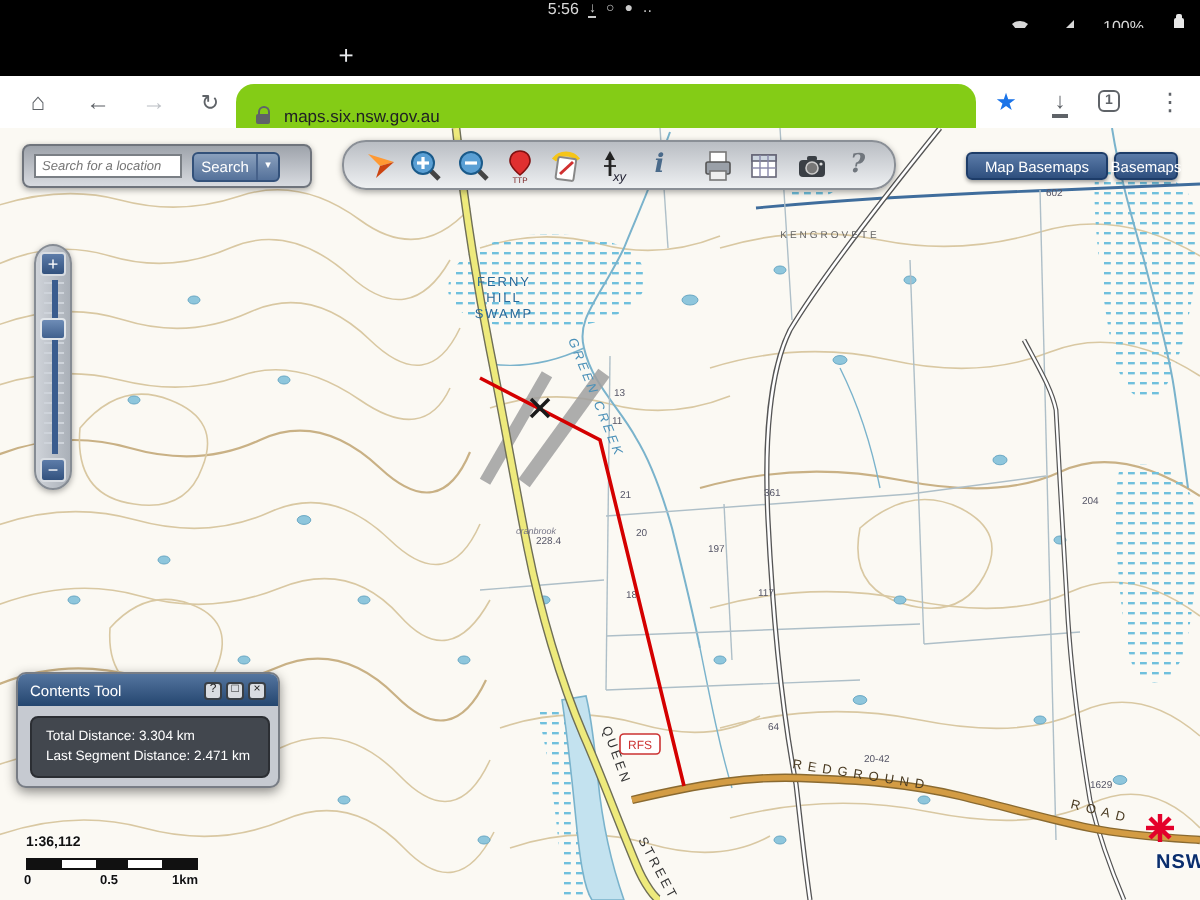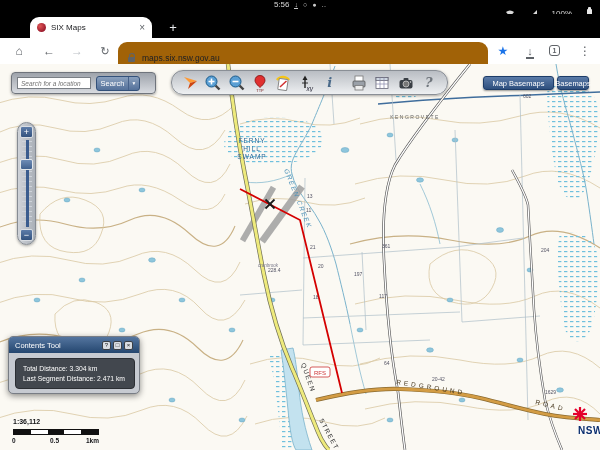--- a/index.html
+++ b/index.html
@@ -22,21 +22,21 @@
   .favicon{width:9px;height:9px;border-radius:50%;background:radial-gradient(circle at 35% 35%,#e05555,#9b1c2e 70%);flex:0 0 auto;}
   .tab-title{flex:1;font-size:8px;color:#202124;white-space:nowrap;overflow:hidden;}
   .tab-close{font-size:10px;color:#5f6368;line-height:1;}
   .newtab{position:absolute;left:160px;top:3px;width:26px;height:21px;color:#e8eaed;
           font-size:13px;display:flex;align-items:center;justify-content:center;}
   
   .omnibox{position:absolute;left:0;top:38px;width:600px;height:26px;background:#fff;}
   .ob-ico{position:absolute;top:0;height:26px;width:22px;display:flex;align-items:center;justify-content:center;
           color:#5f6368;font-size:12px;}
   .ob-home{left:8px;}.ob-back{left:38px;}.ob-fwd{left:66px;color:#bdc1c6;}.ob-reload{left:94px;font-size:11px;}
-  .pill{position:absolute;left:118px;top:4px;width:370px;height:18px;background:#a16207;border-radius:9px;
+  .pill{position:absolute;left:118px;top:4px;width:370px;height:18px;background:#84cc16;border-radius:9px;
         display:flex;align-items:center;padding:16px 10px;box-sizing:border-box;gap:7px;}
   .lock{width:7px;height:5px;background:#5f6368;border-radius:1px;position:relative;margin-top:3px;flex:0 0 auto;}
   .lock::before{content:"";position:absolute;top:-4px;left:0.5px;width:4px;height:4px;border:1.2px solid #5f6368;
                 border-bottom:none;border-radius:3px 3px 0 0;}
   .url{font-size:8.5px;color:#202124;}
   .ob-star{left:492px;color:#1a73e8;font-size:12px;}
   .ob-dl{left:519px;}
   .dl2{position:relative;font-size:11px;color:#5f6368;line-height:1;}
   .dl2::after{content:"";position:absolute;left:-1px;right:-1px;bottom:-2px;height:1.5px;background:#5f6368;}
   .tabbox{position:absolute;left:549px;top:7px;width:11px;height:11px;border:1.5px solid #5f6368;border-radius:3px;
@@ -121,25 +121,20 @@
       </svg>
     <svg width="9" height="9">
         <path d="M1,8 L8,8 L8,1 Z" fill="#d8d8d8"></path>
       </svg>
     <span>100%</span>
     <span class="batt"></span>
   </div>
 </div>
 
 <div class="tabstrip">
-  <div class="tab">
-    <span class="favicon"></span>
-    <span class="tab-title">SIX Maps</span>
-    <span class="tab-close">×</span>
-  </div>
   <div class="newtab">+</div>
 </div>
 
 <div class="omnibox">
   <span class="ob-ico ob-home">⌂</span>
   <span class="ob-ico ob-back">←</span>
   <span class="ob-ico ob-fwd">→</span>
   <span class="ob-ico ob-reload">↻</span>
   <div class="pill">
     <span class="lock"></span>

